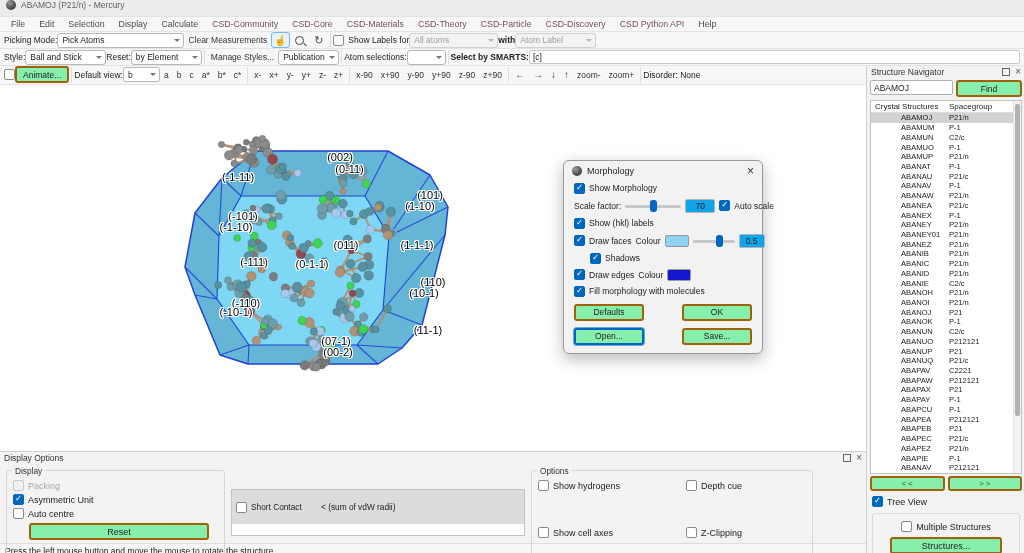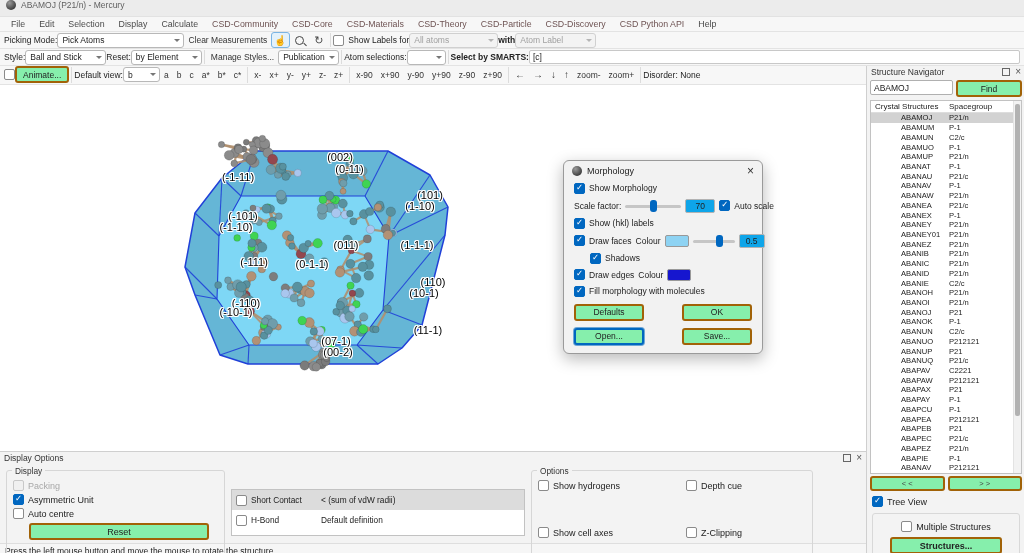--- a/index.html
+++ b/index.html
@@ -78,21 +78,21 @@
   #tree-view-row{padding:3px 5px;}
   #multi-group{margin:3px 5px;border:1px solid #d8d8d8;border-radius:3px;padding:7px 4px 6px;display:flex;flex-direction:column;align-items:center;gap:5px;}
   
   #display-options{height:91px;border-top:1px solid #cfcfcf;background:#f3f3f3;display:flex;flex-direction:column;}
   #do-content{display:flex;padding:2px 6px 0;gap:6px;flex:1;}
   .group{border:1px solid #d6d6d6;border-radius:3px;position:relative;padding:9px 6px 3px;}
   .group .legend{position:absolute;top:-5px;left:5px;background:#f3f3f3;padding:0 3px;font-size:8.3px;color:#333;}
   #grp-display{width:205px;margin-top:4px;display:flex;flex-direction:column;gap:3px;}
   #reset-btn{width:164px;margin:1px 0 0 16px;}
   #contacts-box{flex:1;max-width:292px;margin-top:23px;height:45px;background:#fff;border:1px solid #c2c2c2;overflow:hidden;}
-  .contact-row{display:flex;align-items:center;height:12px;gap:4px;padding:4px 4px;font-size:8.3px;}
+  .contact-row{display:flex;align-items:center;height:12px;gap:4px;padding:11px 4px;font-size:8.3px;}
   .contact-row.sel{background:#dcdcdc;}
   .contact-row .clabel{width:66px;}
   #do-btn-col{display:flex;flex-direction:column;gap:3px;margin-top:23px;width:48px;flex:none;}
   #do-btn-col .btn{font-size:7.8px;padding:0 2px;}
   #grp-options{width:268px;margin-top:4px;display:grid;grid-template-columns:112px auto;row-gap:7px;column-gap:4px;align-content:start;gap:36px;}
   
   #status-bar{height:13px;background:#f6f6f6;border-top:1px solid #dedede;display:flex;align-items:center;padding:0 5px;font-size:8.5px;color:#222;}
 </style>
 </head>
 <body>
@@ -966,16 +966,16 @@
     </div>
     <div class="cb-row" id="tree-view-row">
       <span class="cb" data-checked="true"></span>
       <span>Tree View</span>
     </div>
     <div id="multi-group">
       <span class="cb-row">
         <span class="cb" data-checked="false"></span>
         <span>Multiple Structures</span>
       </span>
-      <span class="btn" style="width:96px;font-weight:bold;">Structures...</span>
+      <span class="btn" style="width:96px;">Structures...</span>
     </div>
   </div>
 </div>
 
 </body></html>

